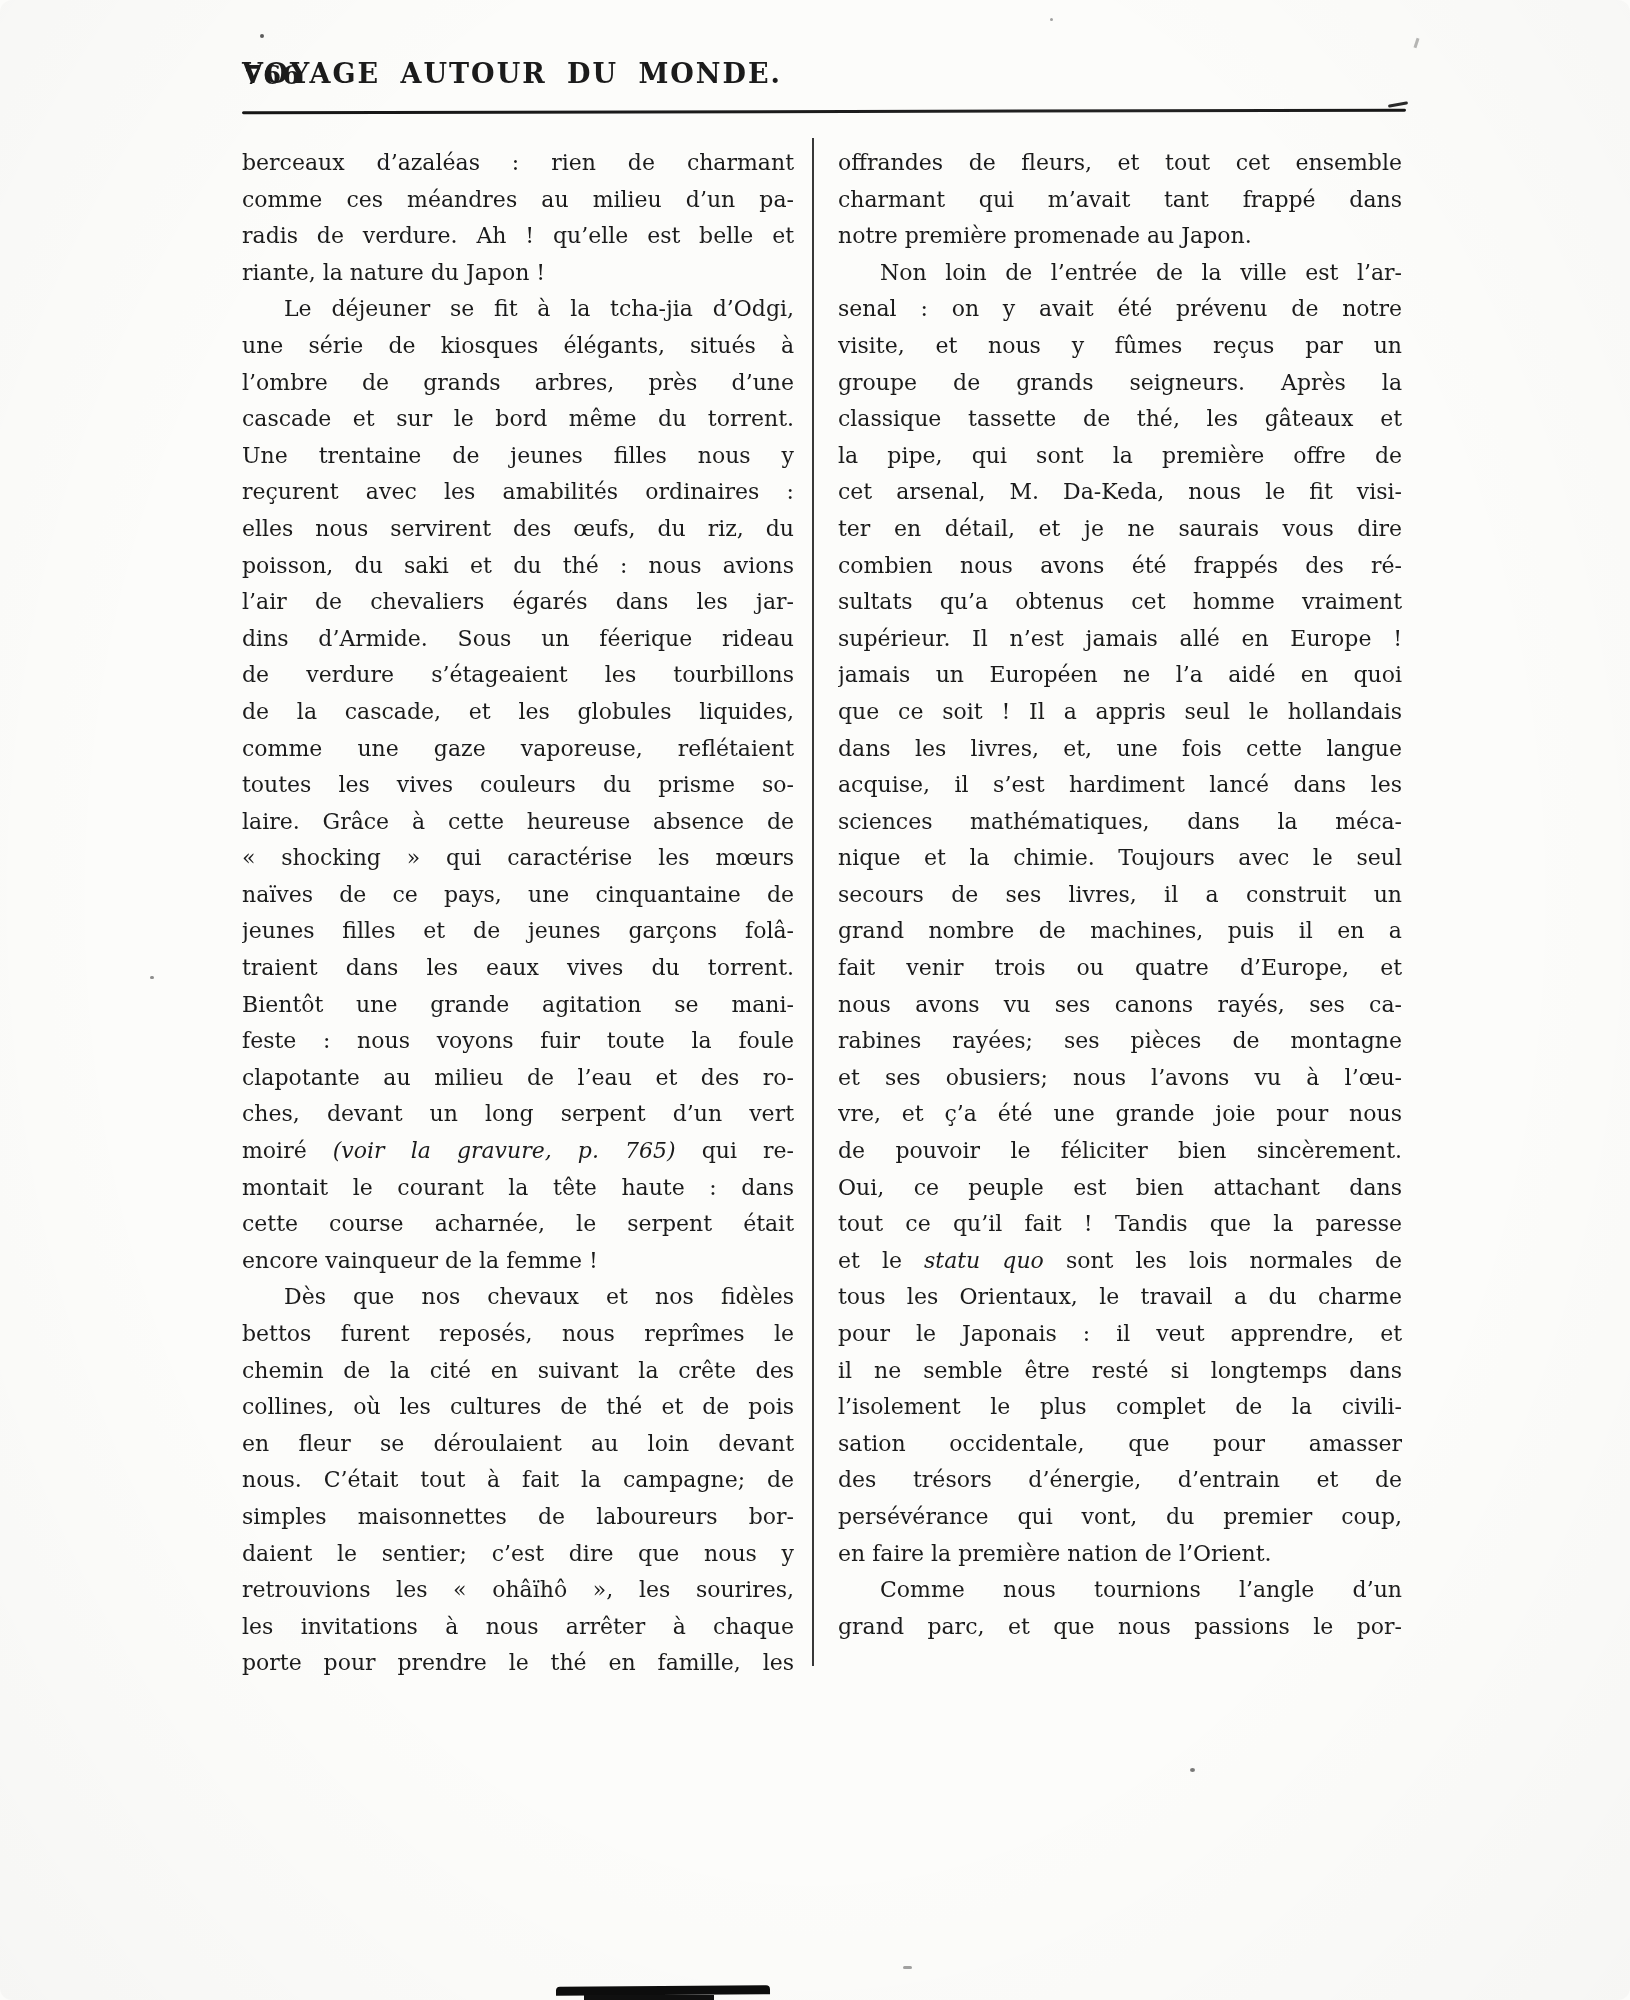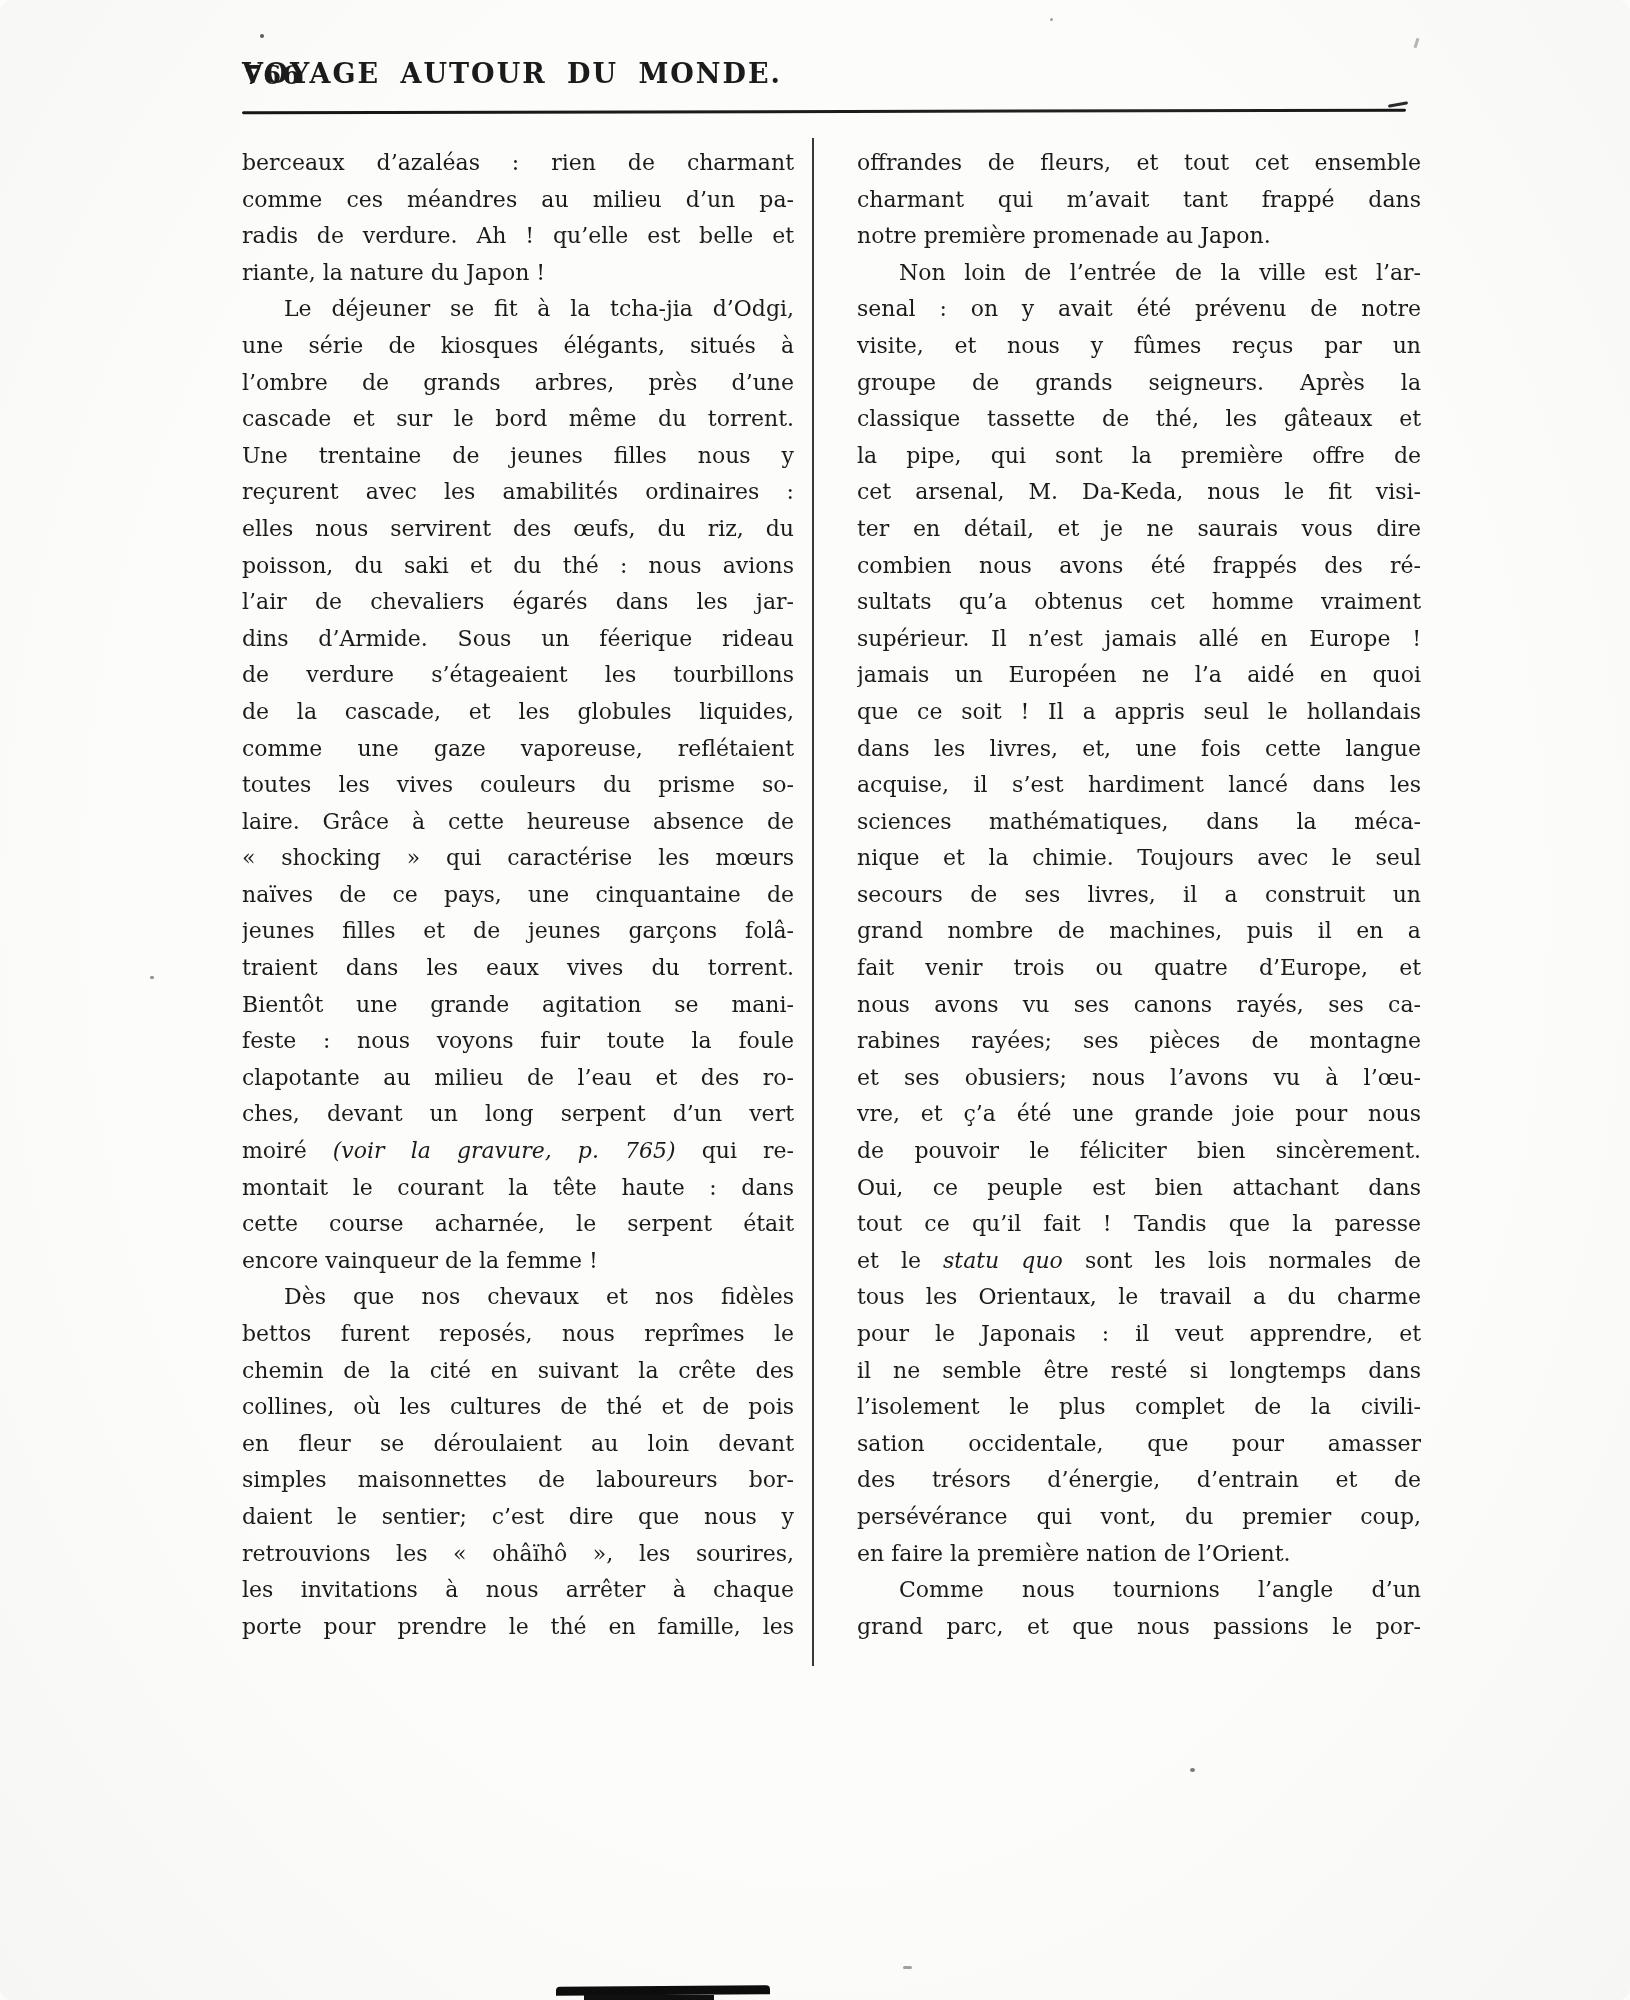--- a/index.html
+++ b/index.html
@@ -44,21 +44,21 @@
   }
   .column-divider{
     position:absolute;left:812px;top:138px;width:2px;height:1528px;
     background:#272727;opacity:0.92;
   }
   .text-column{
     position:absolute;top:145px;
     font-size:22px;
   }
   .col-left{left:242px;width:552px;}
-  .col-right{left:838px;width:564px;margin-left:19px;}
+  .col-right{left:838px;width:564px;}
   .line{
     height:var(--lh);line-height:var(--lh);
     text-align:justify;text-align-last:justify;
     overflow:hidden;white-space:nowrap;
   }
   .line.rag{text-align:right;text-align-last:left;}
   .line.indent{text-indent:42px;}
   .line em{font-style:italic;}
   .artifact{position:absolute;background:#333;}
 </style>
@@ -107,20 +107,21 @@
       <div class="line"><span>ches, devant un long serpent d’un vert</span></div>
       <div class="line"><span>moiré </span><em>(voir la gravure, p. 765)</em><span> qui re-</span></div>
       <div class="line"><span>montait le courant la tête haute : dans</span></div>
       <div class="line"><span>cette course acharnée, le serpent était</span></div>
       <div class="line rag"><span>encore vainqueur de la femme !</span></div>
       <div class="line indent"><span>Dès que nos chevaux et nos fidèles</span></div>
       <div class="line"><span>bettos furent reposés, nous reprîmes le</span></div>
       <div class="line"><span>chemin de la cité en suivant la crête des</span></div>
       <div class="line"><span>collines, où les cultures de thé et de pois</span></div>
       <div class="line"><span>en fleur se déroulaient au loin devant</span></div>
+      <div class="line"><span>nous. C’était tout à fait la campagne; de</span></div>
       <div class="line"><span>simples maisonnettes de laboureurs bor-</span></div>
       <div class="line"><span>daient le sentier; c’est dire que nous y</span></div>
       <div class="line"><span>retrouvions les « ohâïhô », les sourires,</span></div>
       <div class="line"><span>les invitations à nous arrêter à chaque</span></div>
       <div class="line"><span>porte pour prendre le thé en famille, les</span></div>
     </div>
   <div class="text-column col-right">
       <div class="line"><span>offrandes de fleurs, et tout cet ensemble</span></div>
       <div class="line"><span>charmant qui m’avait tant frappé dans</span></div>
       <div class="line rag"><span>notre première promenade au Japon.</span></div>

